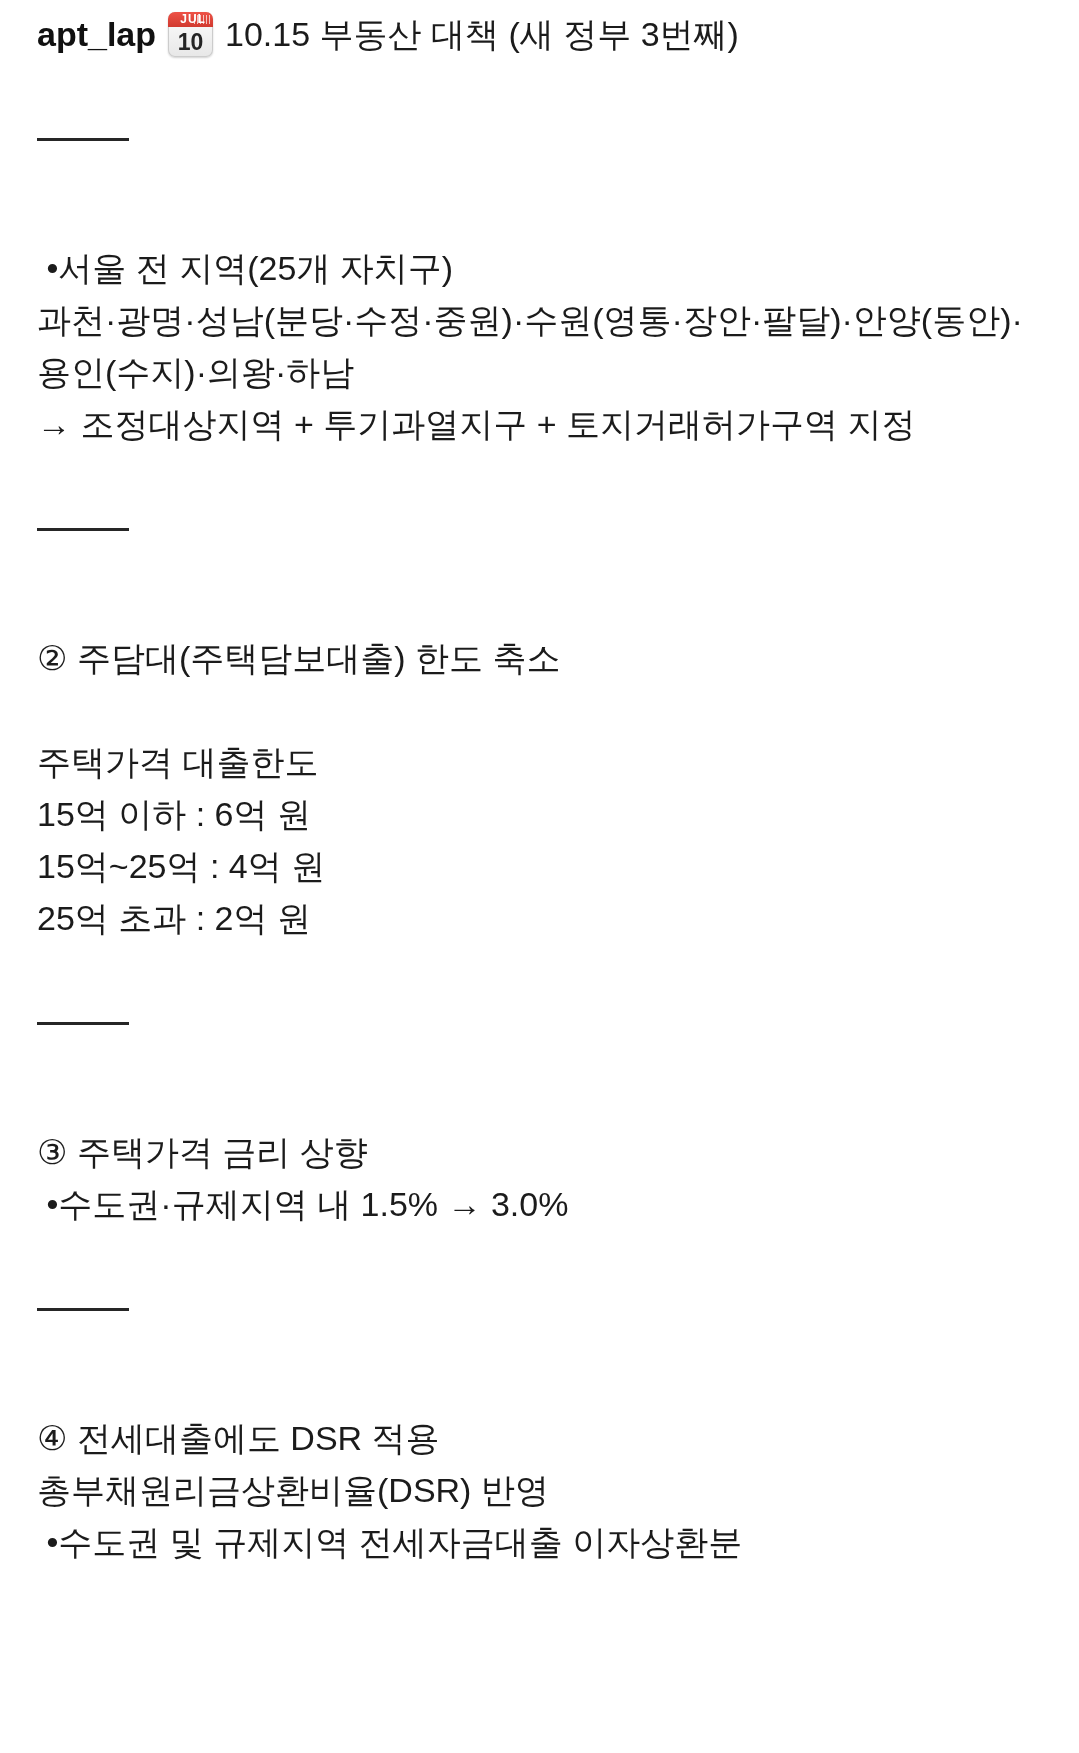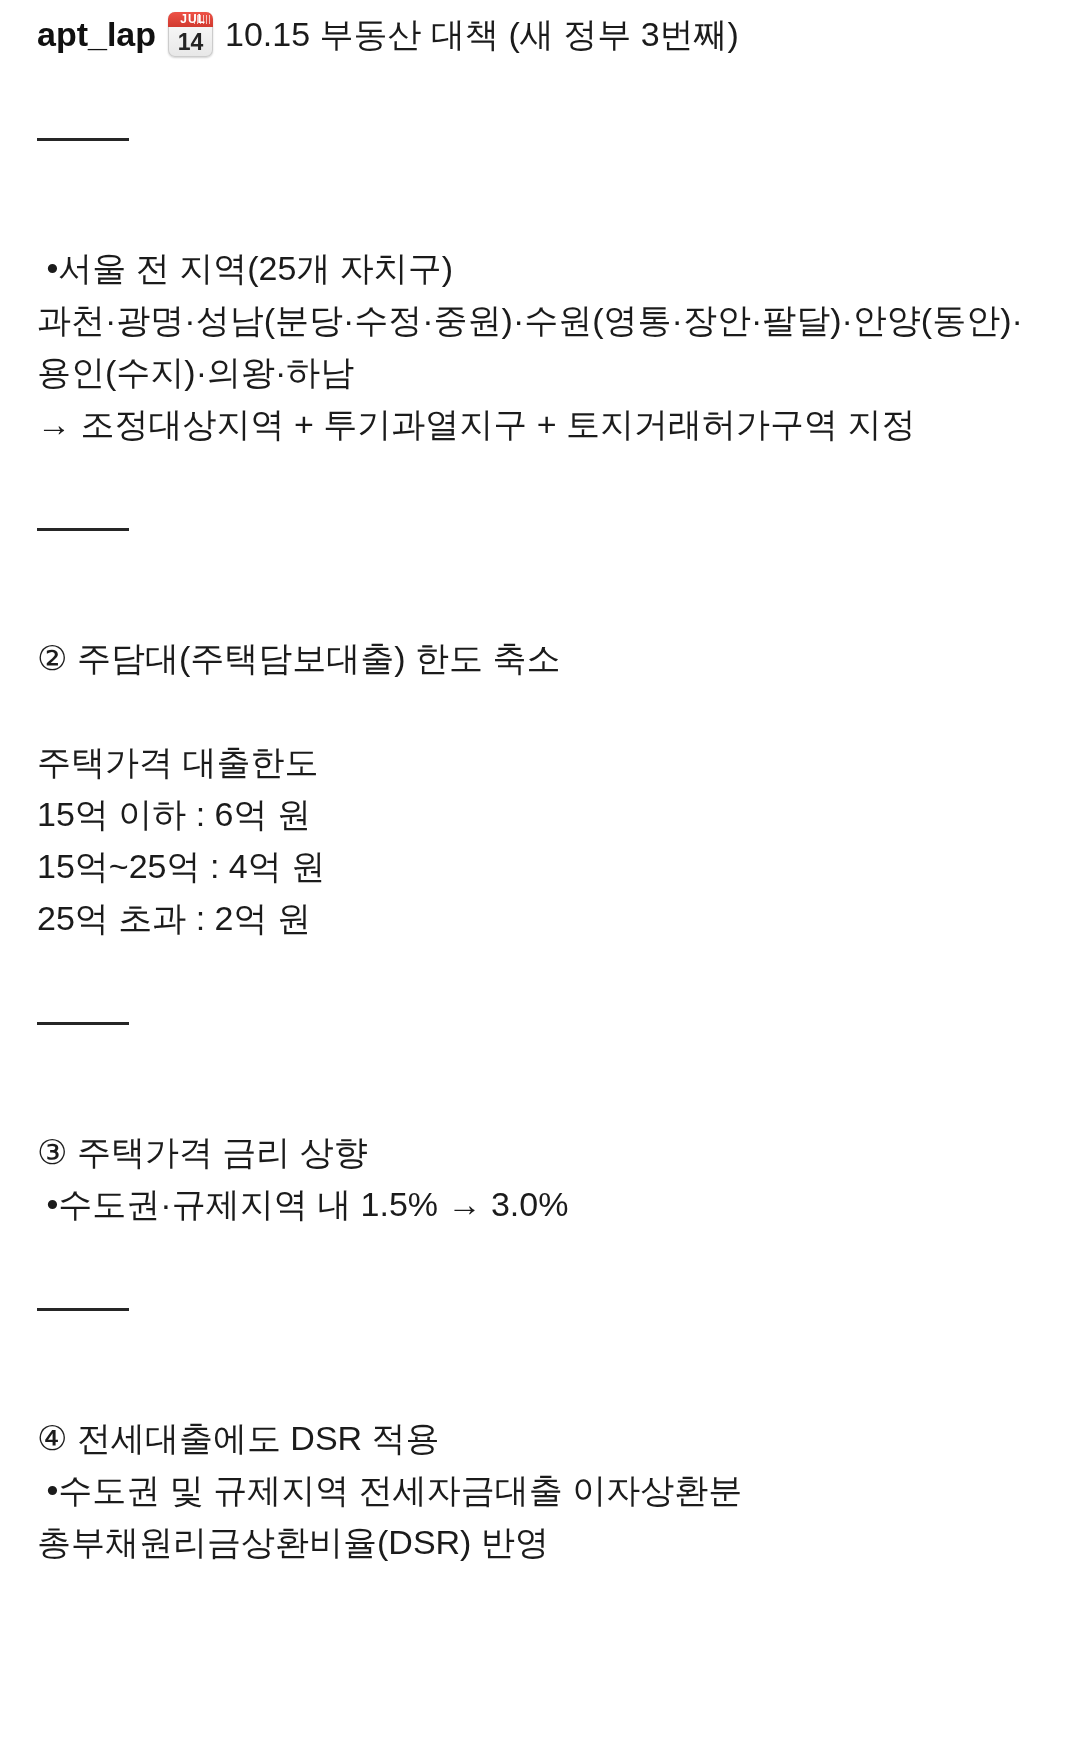--- a/index.html
+++ b/index.html
@@ -89,21 +89,21 @@
 </style>
 </head>
 <body>
 
 <div class="caption">
 
   <div class="line header-line">
     <span class="username">apt_lap</span>
     <span class="cal">
       <span class="cal-month">JUL</span>
-      <span class="cal-day">14</span>
+      <span class="cal-day">10</span>
     </span>
     <span class="title-text">10.15 부동산 대책 (새 정부 3번째)</span>
   </div>
 
   <div>
       <div class="line blank"></div>
       <div class="line divider"><span class="divider-bar"></span></div>
       <div class="line blank"></div>
       <div class="line text"> •서울 전 지역(25개 자치구)</div>
       <div class="line text">과천·광명·성남(분당·수정·중원)·수원(영통·장안·팔달)·안양(동안)·</div>
@@ -120,18 +120,18 @@
       <div class="line text">25억 초과 : 2억 원</div>
       <div class="line blank"></div>
       <div class="line divider"><span class="divider-bar"></span></div>
       <div class="line blank"></div>
       <div class="line text">③ 주택가격 금리 상향</div>
       <div class="line text"> •수도권·규제지역 내 1.5% → 3.0%</div>
       <div class="line blank"></div>
       <div class="line divider"><span class="divider-bar"></span></div>
       <div class="line blank"></div>
       <div class="line text">④ 전세대출에도 DSR 적용</div>
+      <div class="line text">총부채원리금상환비율(DSR) 반영</div>
       <div class="line text"> •수도권 및 규제지역 전세자금대출 이자상환분</div>
-      <div class="line text">총부채원리금상환비율(DSR) 반영</div>
       <div class="line blank"></div>
     </div>
 
 </div>
 
 </body></html>

